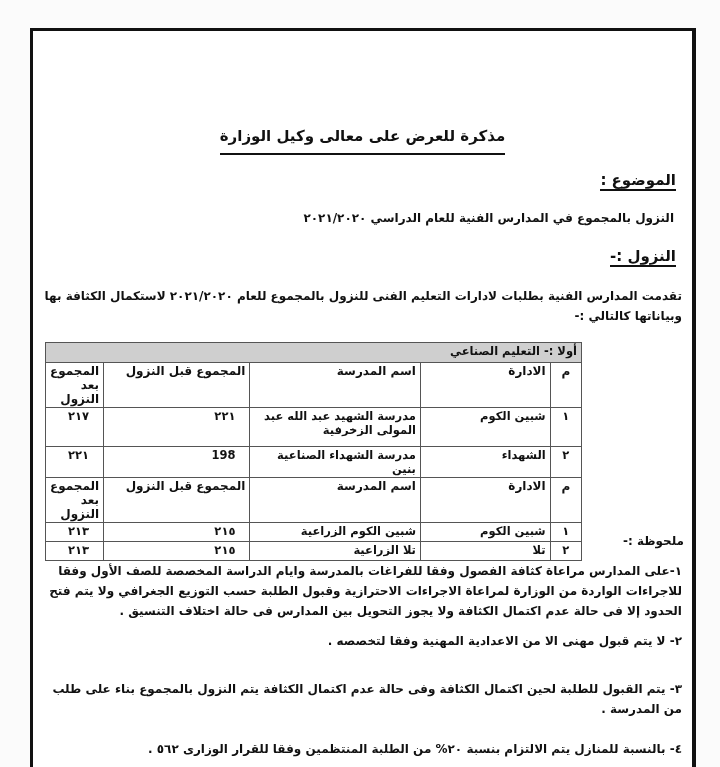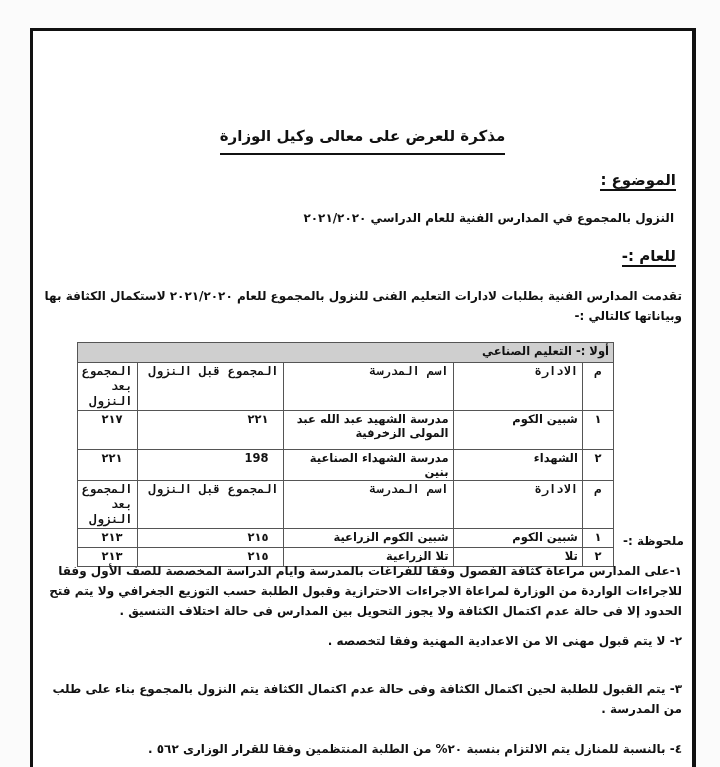--- a/index.html
+++ b/index.html
@@ -24,30 +24,30 @@
   .memo-title span { border-bottom:2px solid #111; padding-bottom:8px; }
   .subject-label { right:16px; top:140px; font-size:15px; }
   .subject-label span { border-bottom:2px solid #111; }
   .subject-text { right:18px; top:180px; font-size:12px; }
   .display-label { right:16px; top:216px; font-size:15px; }
   .display-label span { border-bottom:2px solid #111; }
   .intro { right:10px; top:255px; width:640px; font-size:12px; line-height:20px; white-space:normal; text-align:right; }
 
   table.data {
     position:absolute; left:12px; top:311px; width:537px;
-    border-collapse:collapse; direction:rtl; font-size:11.5px; font-weight:bold;margin-left:32px;
+    border-collapse:collapse; direction:rtl; font-size:11.5px; font-weight:bold;
   }
   table.data td { border:1px solid #555; padding:1px 4px; vertical-align:top; text-align:right; }
   table.data td.section { background:#cfcfcf; height:17px; }
   table.data td.num { width:24px; text-align:center; }
   table.data td.admin { width:130px; }
   table.data td.school { width:175px; }
   table.data td.before { width:138px; }
   table.data td.after { }
-  table.data tr.hdr td { height:19px; font-size:12px;font-family:Liberation Mono, monospace; }
+  table.data tr.hdr td { height:19px; font-size:12px; }
   table.data tr.row td { height:16px; }
   table.data tr.row.tall td { height:36px; }
   table.data td.val { text-align:right; padding-right:14px; }
 
   .notes-label { right:8px; top:503px; font-size:12px; }
   .note { right:10px; width:640px; white-space:normal; text-align:right; font-size:12px; line-height:20px; }
   .n1 { top:530px; }
   .n2 { top:600px; }
   .n3 { top:648px; }
   .n4 { top:708px; }
@@ -57,21 +57,21 @@
 
 <div class="page">
   <div class="frame">
 
 
     <div class="abs memo-title"><span>مذكرة للعرض على معالى وكيل الوزارة</span></div>
 
     <div class="abs subject-label"><span>الموضوع :</span></div>
     <div class="abs subject-text">النزول بالمجموع في المدارس الفنية للعام الدراسي ٢٠٢١/٢٠٢٠</div>
 
-    <div class="abs display-label"><span>للعام :-</span></div>
+    <div class="abs display-label"><span>النزول :-</span></div>
     <div class="abs intro">تقدمت المدارس الفنية بطلبات لادارات التعليم الفنى للنزول بالمجموع للعام ٢٠٢١/٢٠٢٠ لاستكمال الكثافة بها وبياناتها كالتالي :-</div>
 
     <table class="data">
 
       <tbody>
           <tr>
         <td class="section" colspan="5">أولا :- التعليم الصناعي</td>
       </tr>
       <tr class="hdr">
         <td class="num">م</td>

